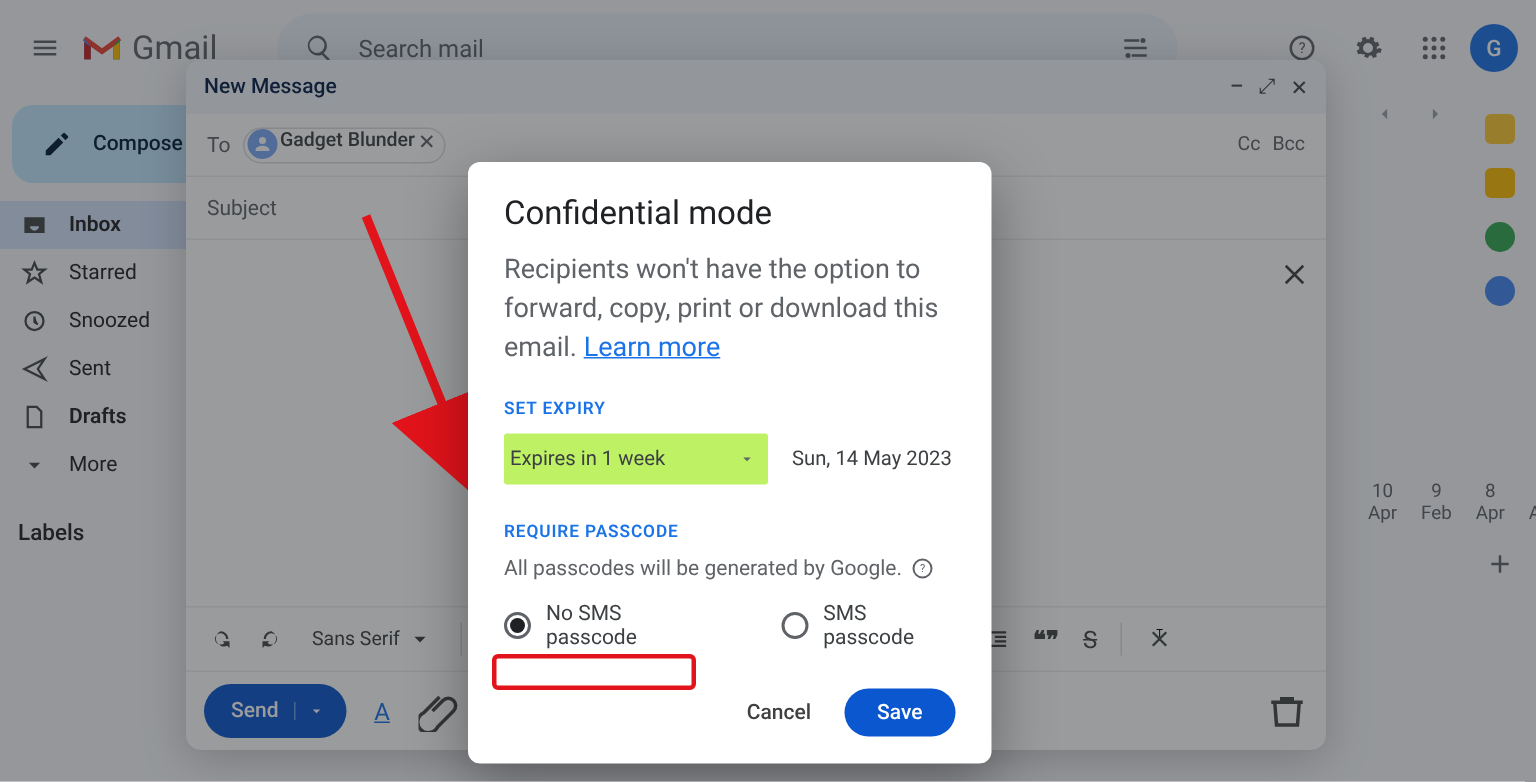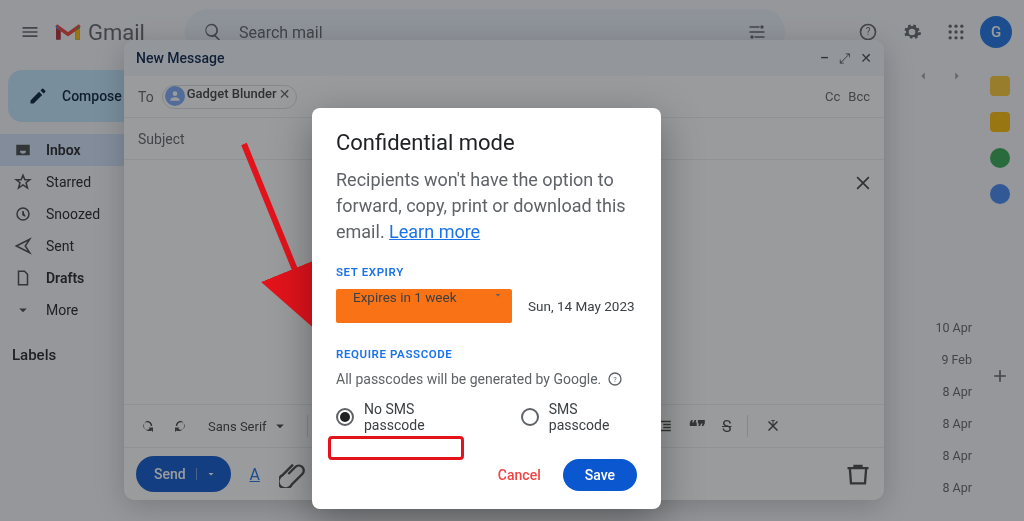--- a/index.html
+++ b/index.html
@@ -170,22 +170,22 @@
     font-size:14px; font-weight:500;
   }
   .send-btn .split { margin-left:10px; padding:0 8px; border-left:1px solid rgba(255,255,255,.4); display:flex; align-items:center; }
   .cw-bottom .action { width:28px; height:28px; display:flex; align-items:center; justify-content:center; color:#444746; }
   .cw-bottom .trash { margin-left:auto; }
 
   
   .msgdates {
     position:absolute; right:52px; top:320px;
     width:60px;
-    display:flex; flex-direction:column; gap:16px;
-    text-align:right;
+    display:flex; flex-direction:row; gap:16px;
+    text-align:center;
     font-size:12.5px; color:#5f6368;
   }
   .msgdates div { height: 16px; }
 
   .pager {
     position:absolute; right:60px; top:68px;
     display:flex; gap:20px; color:#9aa0a6;
   }
   .pager svg { width:14px; height:14px; }
 
@@ -222,23 +222,23 @@
   }
   .dialog .desc a { color:#1a73e8; text-decoration:underline; }
   .sect-hd {
     font-size:11.5px; letter-spacing:.6px; font-weight:600;
     color:#1a73e8; text-transform:uppercase;
     margin: 6px 0 10px 0;
   }
   .expiry-row { display:flex; align-items:center; gap:16px; margin-bottom:24px; }
   .select {
     height:34px; width:176px;
-    background:#f97316;
-    display:flex; align-items:flex-start; justify-content:space-between;
-    padding:0 8px 0 17px;
+    background:#bef264;
+    display:flex; align-items:center; justify-content:space-between;
+    padding:0 8px 0 4px;
     font-size:13.5px; color:#3c4043;
     border-radius:2px;
   }
   .select svg { width:12px; height:12px; color:#5f6368; }
   .date { font-size:13.5px; color:#3c4043; }
   .pass-note { font-size:14px; color:#5f6368; display:flex; align-items:center; gap:6px; margin-bottom:12px; }
   .pass-note svg { width:16px; height:16px; color:#5f6368; }
   .radio-row { display:flex; align-items:center; gap:48px; padding: 2px 0 4px 0;}
   .radio {
     display:flex; align-items:center; gap:10px;
@@ -253,21 +253,21 @@
   .rdot.on::after {
     content:""; width:10px; height:10px; border-radius:50%; background:#202124;
   }
   .hi {
     position:absolute;
     border: 3px solid #e2131b;
     border-radius:4px;
     pointer-events:none;
   }
   .dialog .btns { display:flex; justify-content:flex-end; gap:12px; margin-top:22px; }
-  .btn-flat { font-size:14px; color:#ef4444; font-weight:500; padding:8px 10px; border-radius:4px; }
+  .btn-flat { font-size:14px; color:#404040; font-weight:500; padding:8px 10px; border-radius:4px; }
   .btn-prim { font-size:14px; color:#fff; font-weight:500; padding:8px 22px; border-radius:18px; background:#0b57d0; }
 </style>
 </head>
 <body>
 
 <div class="app">
   <div class="topbar">
     <div class="icon-btn">
       <svg viewBox="0 0 24 24">
           <path fill="currentColor" d="M3 6h18v2H3zm0 5h18v2H3zm0 5h18v2H3z"></path>

